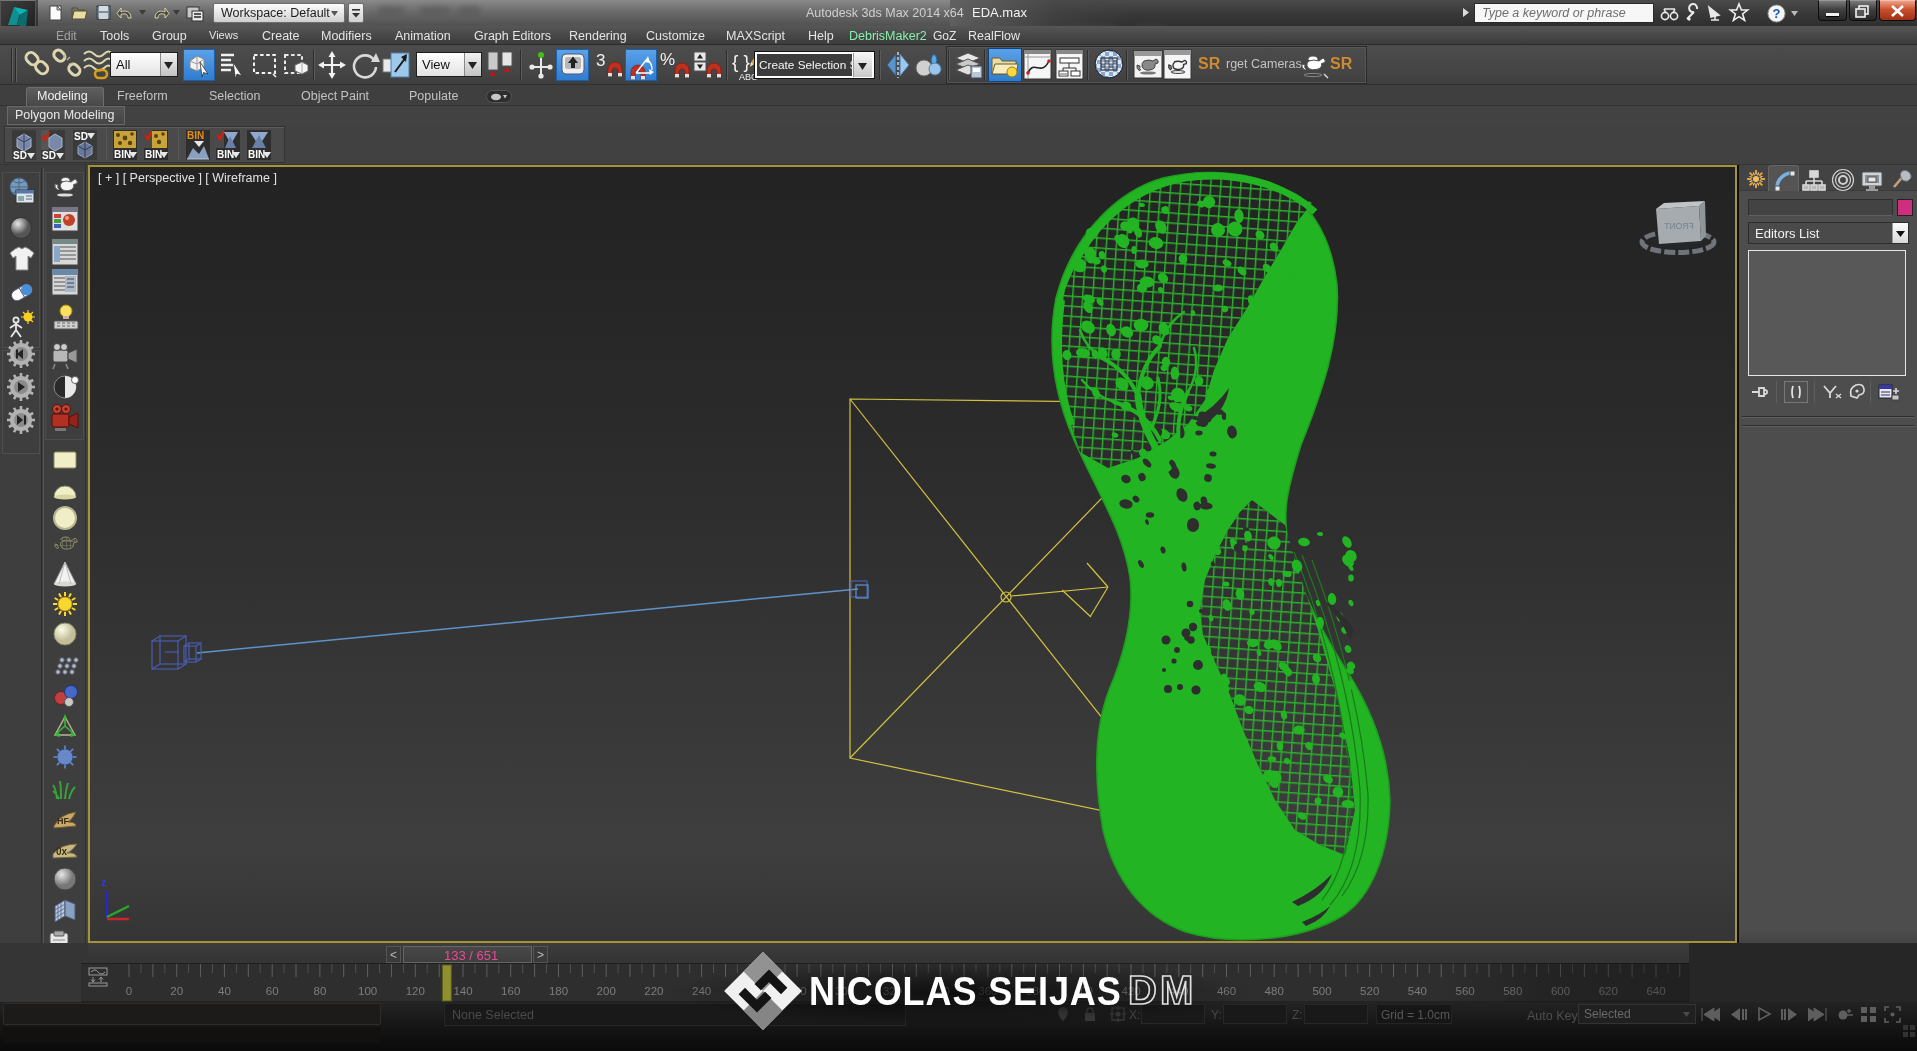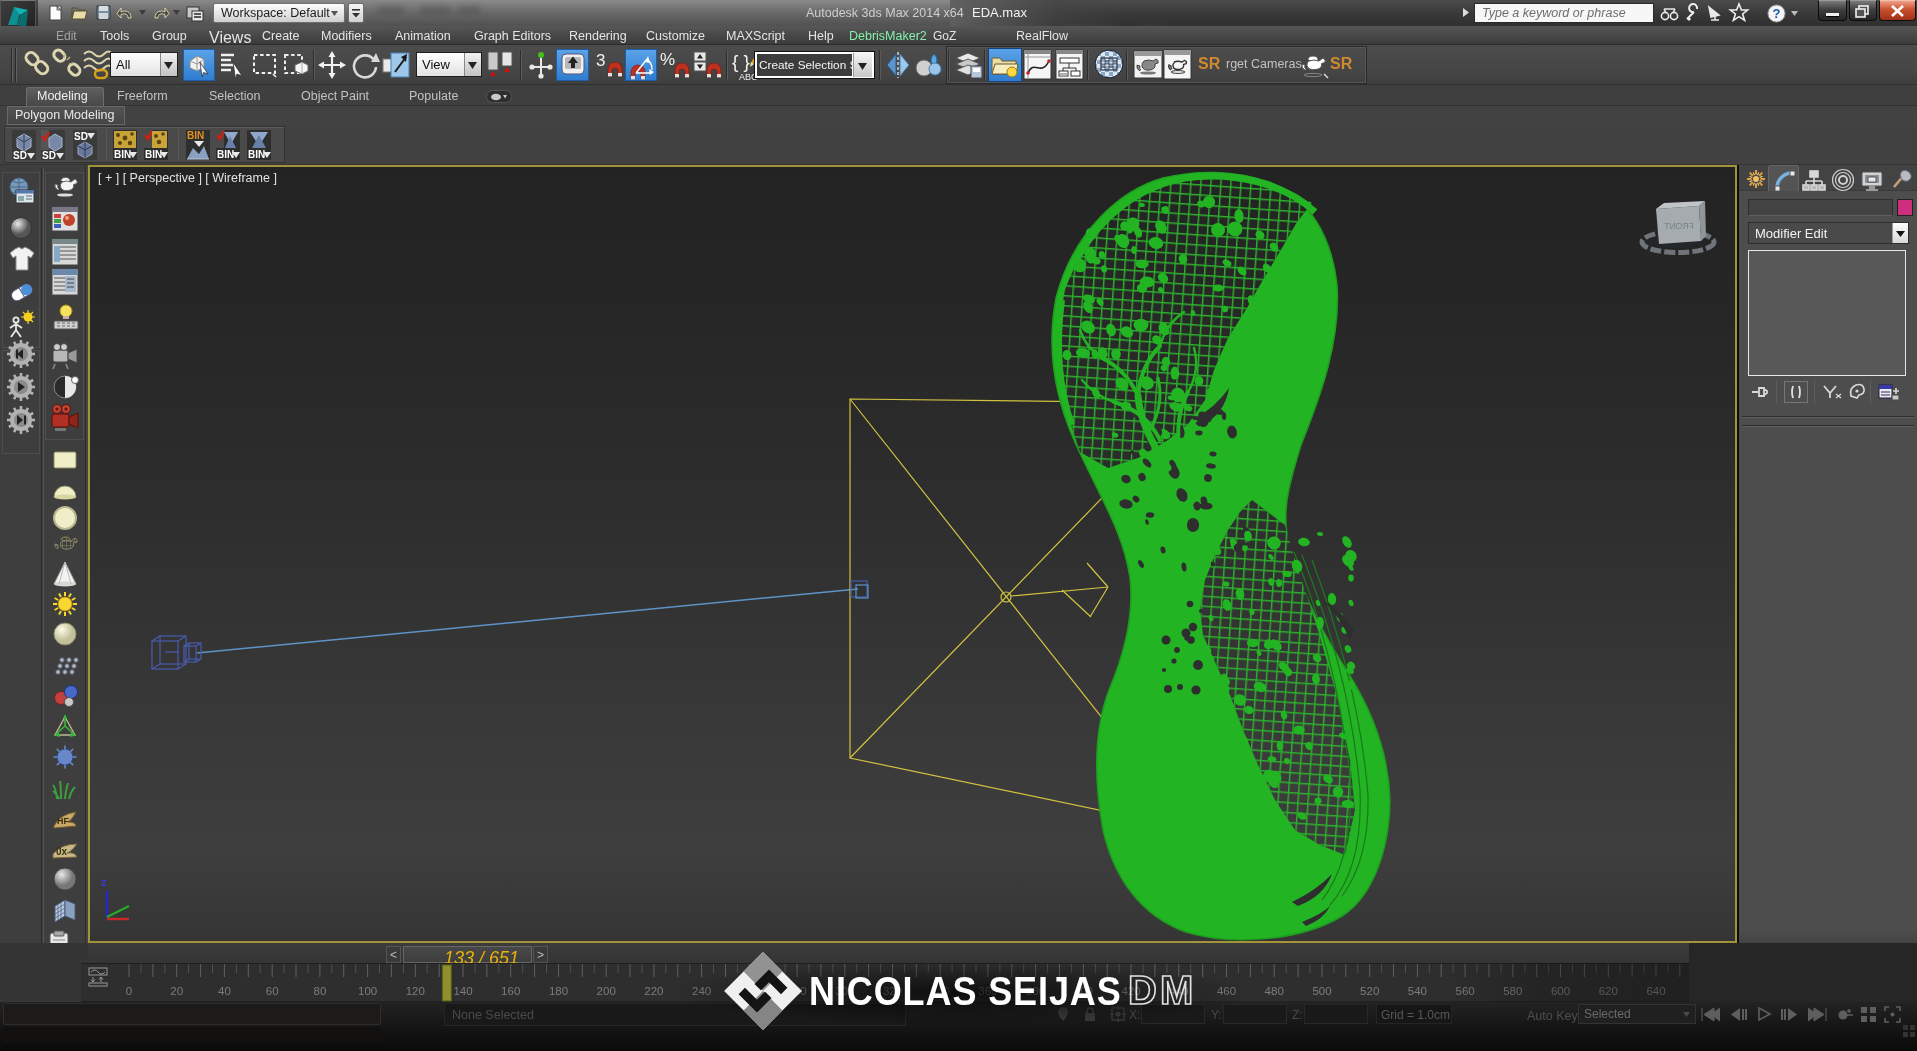--- a/index.html
+++ b/index.html
@@ -110,32 +110,32 @@
       <rect x="4" y="1" width="9" height="8" fill="none" stroke="#f0f0f0" stroke-width="1.6"></rect>
       <rect x="1" y="4" width="9" height="8" fill="#555" stroke="#f0f0f0" stroke-width="1.6"></rect>
     </svg>
 <svg class="abs" style="left:1890px;top:4px;" width="16" height="14" viewBox="0 0 16 14">
       <path d="M2 2 L13 12 M13 2 L2 12" stroke="#fff" stroke-width="2.6"></path>
     </svg>
 <div class="abs" style="left:0px;top:26px;width:1917px;height:19px;background:linear-gradient(180deg,#565656,#474747 55%,#3c3c3c);border-bottom:1px solid #2c2c2c;"></div>
 <div class="txt" style="left:56px;top:29px;font-size:12px;color:#a3a3a3;">Edit</div>
 <div class="txt" style="left:100px;top:29px;font-size:12.5px;color:#e4e4e4;">Tools</div>
 <div class="txt" style="left:152px;top:29px;font-size:12.5px;color:#e4e4e4;">Group</div>
-<div class="txt" style="left:209px;top:29px;font-size:16px;color:#e4e4e4;">Views</div>
+<div class="txt" style="left:209px;top:29px;font-size:11px;color:#e4e4e4;">Views</div>
 <div class="txt" style="left:262px;top:29px;font-size:12.5px;color:#e4e4e4;">Create</div>
 <div class="txt" style="left:321px;top:29px;font-size:12.5px;color:#e4e4e4;">Modifiers</div>
 <div class="txt" style="left:395px;top:29px;font-size:12.5px;color:#e4e4e4;">Animation</div>
 <div class="txt" style="left:474px;top:29px;font-size:12.5px;color:#e4e4e4;">Graph Editors</div>
 <div class="txt" style="left:569px;top:29px;font-size:12.5px;color:#e4e4e4;">Rendering</div>
 <div class="txt" style="left:646px;top:29px;font-size:12.5px;color:#e4e4e4;">Customize</div>
 <div class="txt" style="left:726px;top:29px;font-size:12.5px;color:#e4e4e4;">MAXScript</div>
 <div class="txt" style="left:808px;top:29px;font-size:12.5px;color:#e4e4e4;">Help</div>
 <div class="txt" style="left:849px;top:29px;font-size:12.5px;color:#86efac;">DebrisMaker2</div>
 <div class="txt" style="left:933px;top:29px;font-size:12px;color:#e4e4e4;">GoZ</div>
-<div class="txt" style="left:968px;top:29px;font-size:12.5px;color:#e4e4e4;margin-left:48px;">RealFlow</div>
+<div class="txt" style="left:968px;top:29px;font-size:12.5px;color:#e4e4e4;">RealFlow</div>
 <div class="abs" style="left:0;top:45px;width:1917px;height:40px;background:linear-gradient(180deg,#4c4c4c,#454545 70%,#3e3e3e);border-bottom:1px solid #303030;"></div>
 <div class="abs" style="left:11px;top:48px;width:2px;height:34px;border-left:1px solid #2a2a2a;border-right:1px solid #606060;"></div>
 <div class="abs" style="left:15px;top:48px;width:2px;height:34px;border-left:1px solid #2a2a2a;border-right:1px solid #606060;"></div>
 <svg class="abs" style="left:22px;top:50px;" width="30" height="30" viewBox="0 0 30 30">
       <g fill="none" stroke="#ddd6ae" stroke-width="3">
         <rect x="3" y="3" width="13" height="10" rx="5" transform="rotate(45 9 9)"></rect>
         <rect x="13" y="13" width="13" height="10" rx="5" transform="rotate(45 20 18)"></rect>
       </g>
     </svg>
 <svg class="abs" style="left:52px;top:50px;" width="30" height="30" viewBox="0 0 30 30">
@@ -1090,21 +1090,21 @@
     </svg>
 <svg class="abs" style="left:1888px;top:167px;" width="26" height="26" viewBox="0 0 26 26">
       <g>
         <path d="M6 20 L17 7" stroke="#c8a078" stroke-width="2.6"></path>
         <path d="M14 4 q4 -2 7 1 q3 3 2 6 l-3 3 q-5 1 -7 -3 q-2 -4 1 -7" fill="#b8bcc0" stroke="#667"></path>
       </g>
     </svg>
 <div class="abs" style="left:1748px;top:199px;width:145px;height:17px;background:#434343;border:1px solid #2f2f2f;border-bottom-color:#5e5e5e;"></div>
 <div class="abs" style="left:1897px;top:199px;width:16px;height:17px;background:#ce2e7e;border:1px solid #222;"></div>
 <div class="abs" style="left:1748px;top:222px;width:161px;height:22px;background:#4a4a4a;border:1px solid #2d2d2d;"></div>
-<div class="txt" style="left:1755px;top:226px;font-size:13px;color:#f2f2f2;">Modifier Edit</div>
+<div class="txt" style="left:1755px;top:226px;font-size:13px;color:#f2f2f2;">Editors List</div>
 <div class="abs" style="left:1892px;top:223px;width:16px;height:20px;background:linear-gradient(180deg,#fdfdfd,#d8d8d8);border-left:1px solid #999;"></div>
 <svg class="abs" style="left:1895px;top:230px;" width="11" height="8" viewBox="0 0 11 8">
       <path d="M1 1 L10 1 L5.5 7 Z" fill="#111"></path>
     </svg>
 <div class="abs" style="left:1748px;top:250px;width:158px;height:126px;background:#585858;border:1px solid #e6e6e6;"></div>
 <svg class="abs" style="left:1750px;top:383px;" width="20" height="18" viewBox="0 0 20 18">
       <path d="M2 9 h7 M9 5 l5 0 l0 8 l-5 0 Z M14 6 l3 2 l0 2 l-3 2" stroke="#d8d8d8" stroke-width="1.8" fill="none"></path>
     </svg>
 <div class="abs" style="left:1776px;top:381px;width:1px;height:22px;background:#2e2e2e;border-right:1px solid #5e5e5e;"></div>
 <div class="abs" style="left:1784px;top:381px;width:24px;height:22px;border:1px solid #777;background:#4f4f4f;"></div>
@@ -1128,21 +1128,21 @@
       <path d="M15 8 h6 M18 5 v6" stroke="#d8d8d8" stroke-width="1.6"></path>
       <rect x="14" y="12" width="7" height="5" fill="#c8c8c8" stroke="#444"></rect>
     </svg>
 <div class="abs" style="left:1742px;top:416px;width:172px;height:2px;border-top:1px solid #2e2e2e;border-bottom:1px solid #5e5e5e;"></div>
 <div class="abs" style="left:1742px;top:425px;width:172px;height:2px;border-top:1px solid #2e2e2e;border-bottom:1px solid #5e5e5e;"></div>
 <div class="abs" style="left:1739px;top:930px;width:178px;height:102px;background:linear-gradient(180deg,rgba(30,30,30,0),#1b1b1b 70%,#141414);"></div>
 <div class="abs" style="left:88px;top:943px;width:1649px;height:23px;background:linear-gradient(180deg,#3c3c3c,#333333);"></div>
 <div class="abs" style="left:386px;top:946px;width:15px;height:17px;background:#3a3a3a;border:1px solid #555;"></div>
 <div class="txt" style="left:390px;top:948px;font-size:12px;color:#bbb;">&lt;</div>
 <div class="abs" style="left:403px;top:946px;width:129px;height:17px;background:linear-gradient(180deg,#484848,#3e3e3e);border:1px solid #666;"></div>
-<div class="txt" style="left:444px;top:948px;font-size:18px;color:#eab308;font-style:italic;">133 / 651</div>
+<div class="txt" style="left:444px;top:948px;font-size:13px;color:#ec4899;">133 / 651</div>
 <div class="abs" style="left:533px;top:946px;width:15px;height:17px;background:#3a3a3a;border:1px solid #555;"></div>
 <div class="txt" style="left:537px;top:948px;font-size:12px;color:#bbb;">&gt;</div>
 <div class="abs" style="left:0px;top:943px;width:88px;height:59px;background:#353535;"></div>
 <div class="abs" style="left:81px;top:963px;width:1608px;height:39px;background:#2e2e2e;border-top:1px solid #1f1f1f;border-bottom:1px solid #222;"></div>
 <div class="abs" style="left:1689px;top:943px;width:228px;height:59px;background:#262626;"></div>
 <svg class="abs" style="left:88px;top:966px;" width="22" height="20" viewBox="0 0 22 20">
       <rect x="1" y="2" width="18" height="7" fill="none" stroke="#999"></rect>
       <path d="M3 6 q4 -4 7 0 t7 0" stroke="#999" fill="none"></path>
       <path d="M5 11 l0 5 M3 13.5 l2 2.5 l2 -2.5 M13 16 l0 -5 M11 13.5 l2 -2.5 l2 2.5" stroke="#999" fill="none"></path>
       <rect x="1" y="17" width="18" height="3" fill="none" stroke="#999"></rect>

